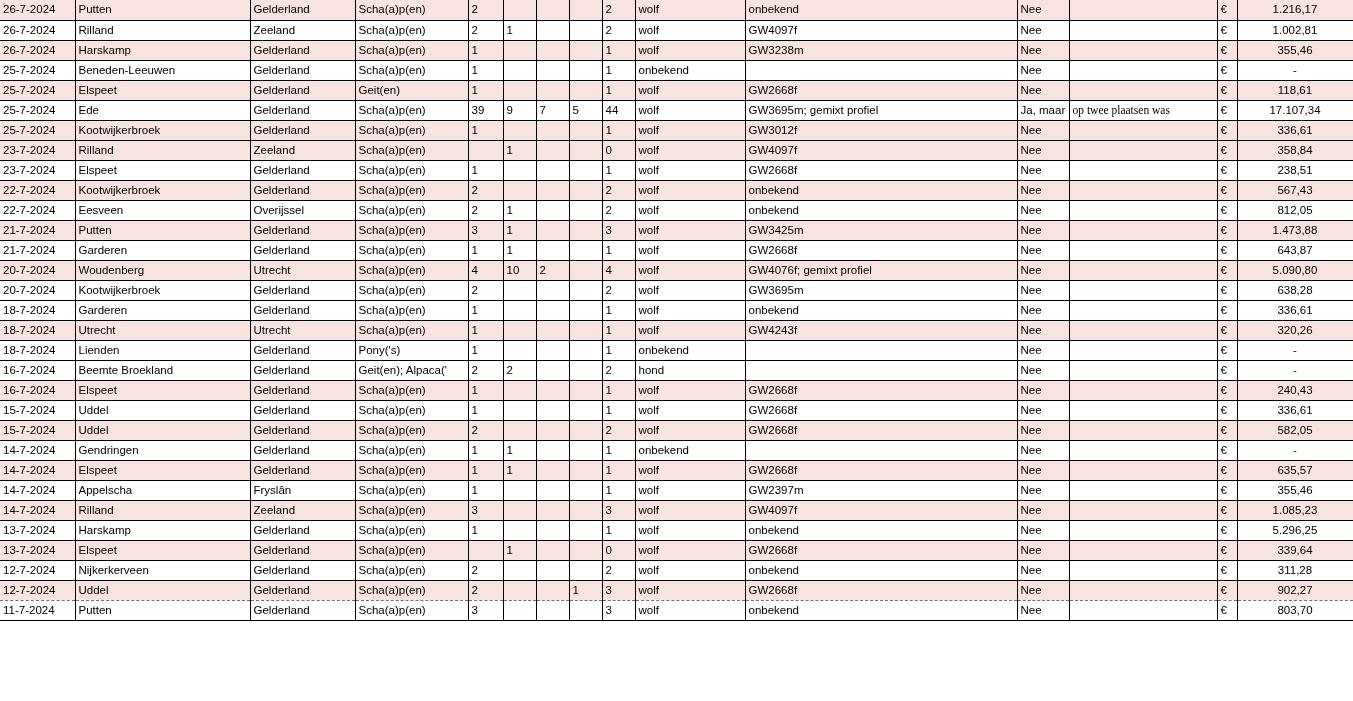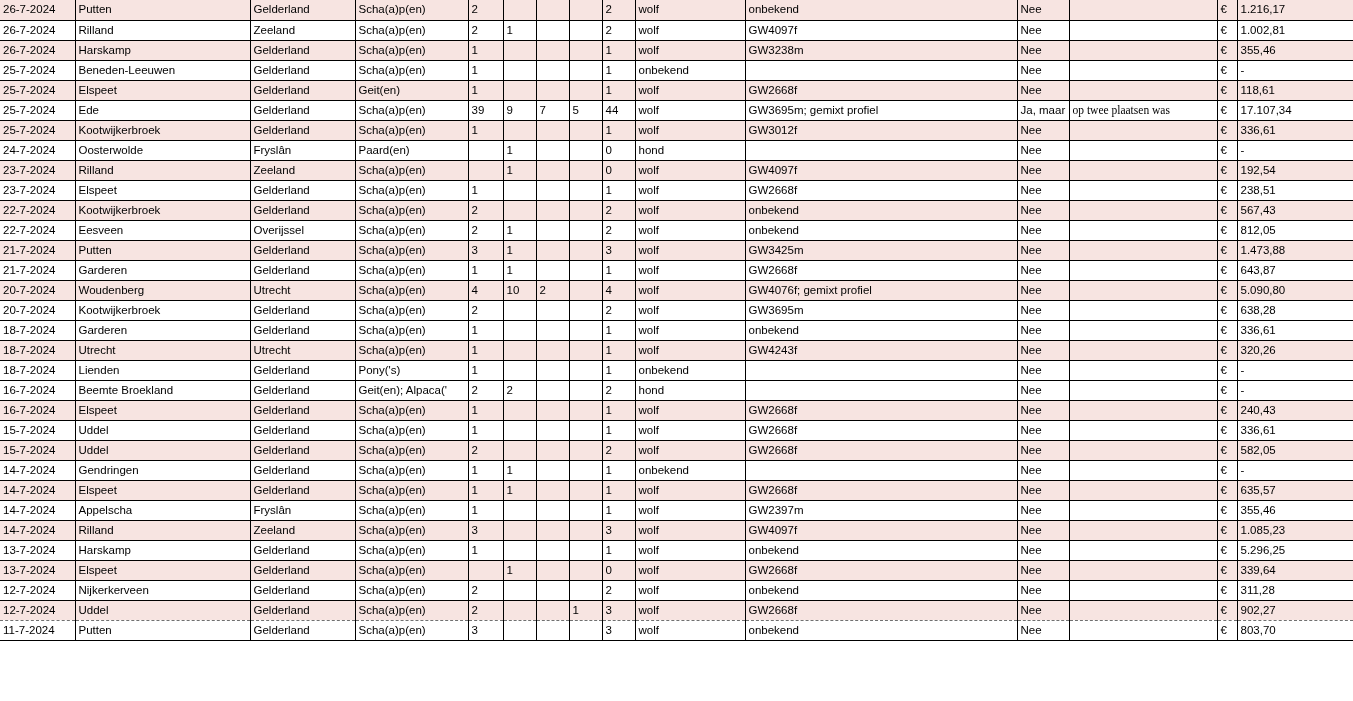--- a/index.html
+++ b/index.html
@@ -48,21 +48,21 @@
   col.c-n3       { width: 33px; }
   col.c-n4       { width: 33px; }
   col.c-n5       { width: 33px; }
   col.c-pred     { width: 110px; }
   col.c-dna      { width: 272px; }
   col.c-prot     { width: 52px; }
   col.c-note     { width: 148px; }
   col.c-eur      { width: 20px; }
   col.c-amt      { width: 116px; }
   td.eur { text-align: left; padding-left: 4px; border-right: none; }
-  td.amt { text-align: left; padding-right: 8px; margin-left: 39px; }
+  td.amt { text-align: center; padding-right: 8px; margin-left: 39px; }
   td.note-cell { border-right: none; font-family: Liberation Serif, serif; }
 
   
   tr.dashed-bottom td {
     border-bottom: 1px dashed #707070;
   }
 </style>
 </head>
 <body>
 
@@ -197,53 +197,36 @@
         <td></td>
         <td></td>
         <td>1</td>
         <td>wolf</td>
         <td>GW3012f</td>
         <td>Nee</td>
         <td class="note-cell"></td>
         <td class="eur">€</td>
         <td class="amt">336,61</td>
       </tr>
-      <tr class="even">
-        <td>24-7-2024</td>
-        <td>Oosterwolde</td>
-        <td>Fryslân</td>
-        <td>Paard(en)</td>
-        <td></td>
-        <td>1</td>
-        <td></td>
-        <td></td>
-        <td>0</td>
-        <td>hond</td>
-        <td></td>
-        <td>Nee</td>
-        <td class="note-cell"></td>
-        <td class="eur">€</td>
-        <td class="amt">-</td>
-      </tr>
       <tr class="odd">
         <td>23-7-2024</td>
         <td>Rilland</td>
         <td>Zeeland</td>
         <td>Scha(a)p(en)</td>
         <td></td>
         <td>1</td>
         <td></td>
         <td></td>
         <td>0</td>
         <td>wolf</td>
         <td>GW4097f</td>
         <td>Nee</td>
         <td class="note-cell"></td>
         <td class="eur">€</td>
-        <td class="amt">192,54</td>
+        <td class="amt">358,84</td>
       </tr>
       <tr class="even">
         <td>23-7-2024</td>
         <td>Elspeet</td>
         <td>Gelderland</td>
         <td>Scha(a)p(en)</td>
         <td>1</td>
         <td></td>
         <td></td>
         <td></td>

